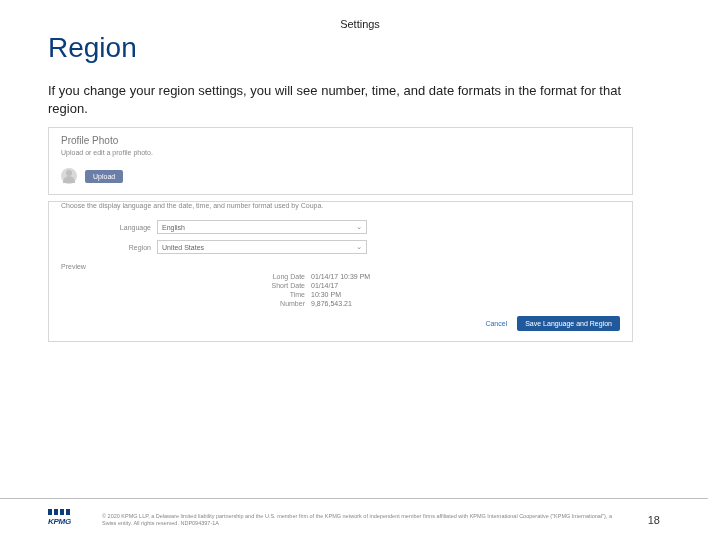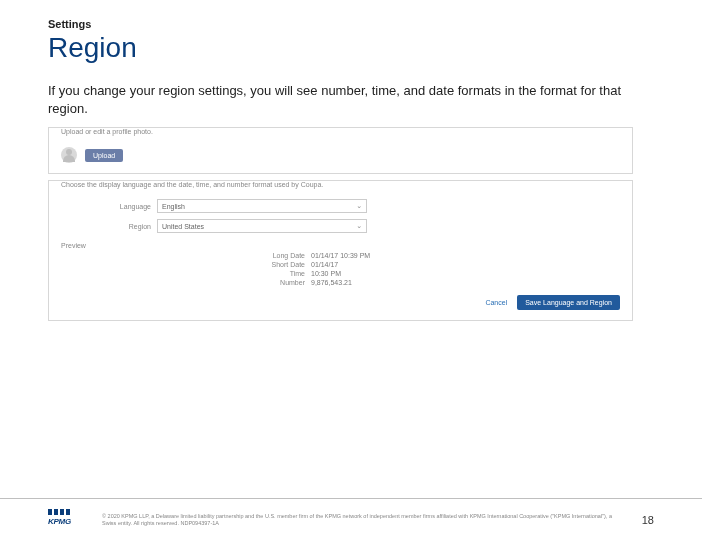--- a/index.html
+++ b/index.html
@@ -11,23 +11,24 @@
     background: #fff;
     color: #333;
     position: relative;
     overflow: hidden;
   }
   .page {
     padding: 18px 48px 0 48px;
   }
   .eyebrow {
     font-size: 11px;
-    font-weight: bold;
+    font-weight: normal;
     color: #222;
     margin: 0 0 2px 0;
+    text-align: center;
   }
   .heading {
     font-size: 28px;
     font-weight: 400;
     color: #0a3d7a;
     margin: 0 0 18px 0;
   }
   .body-text {
     font-size: 13px;
     line-height: 1.35;
@@ -153,21 +154,21 @@
   .btn-save {
     font-size: 7px;
     color: #fff;
     background: #215a9c;
     padding: 4px 8px;
     border-radius: 2px;
   }
   .footer {
     position: absolute;
     left: 0;
-    right: 18px;
+    right: 12px;
     bottom: 0;
     height: 42px;
     border-top: 1px solid #bfbfbf;
     display: flex;
     align-items: center;
     padding: 0 48px;
     gap: 24px;
   }
   .logo {
     width: 30px;
@@ -210,20 +211,21 @@
 
 <div class="page">
   <p class="eyebrow">Settings</p>
   <h1 class="heading">Region</h1>
 
   <p class="body-text">If you change your region settings, you will see number, time, and date formats in the format for that region.</p>
 
   <div class="screenshot">
 
     <div class="panel">
+      <div class="panel-head">Profile Photo</div>
       <div class="panel-sub">Upload or edit a profile photo.</div>
       <div class="photo-row">
         <div class="avatar"></div>
         <div class="btn-upload">Upload</div>
       </div>
     </div>
 
     <div class="panel">
       <div class="panel-sub">Choose the display language and the date, time, and number format used by Coupa.</div>
 

